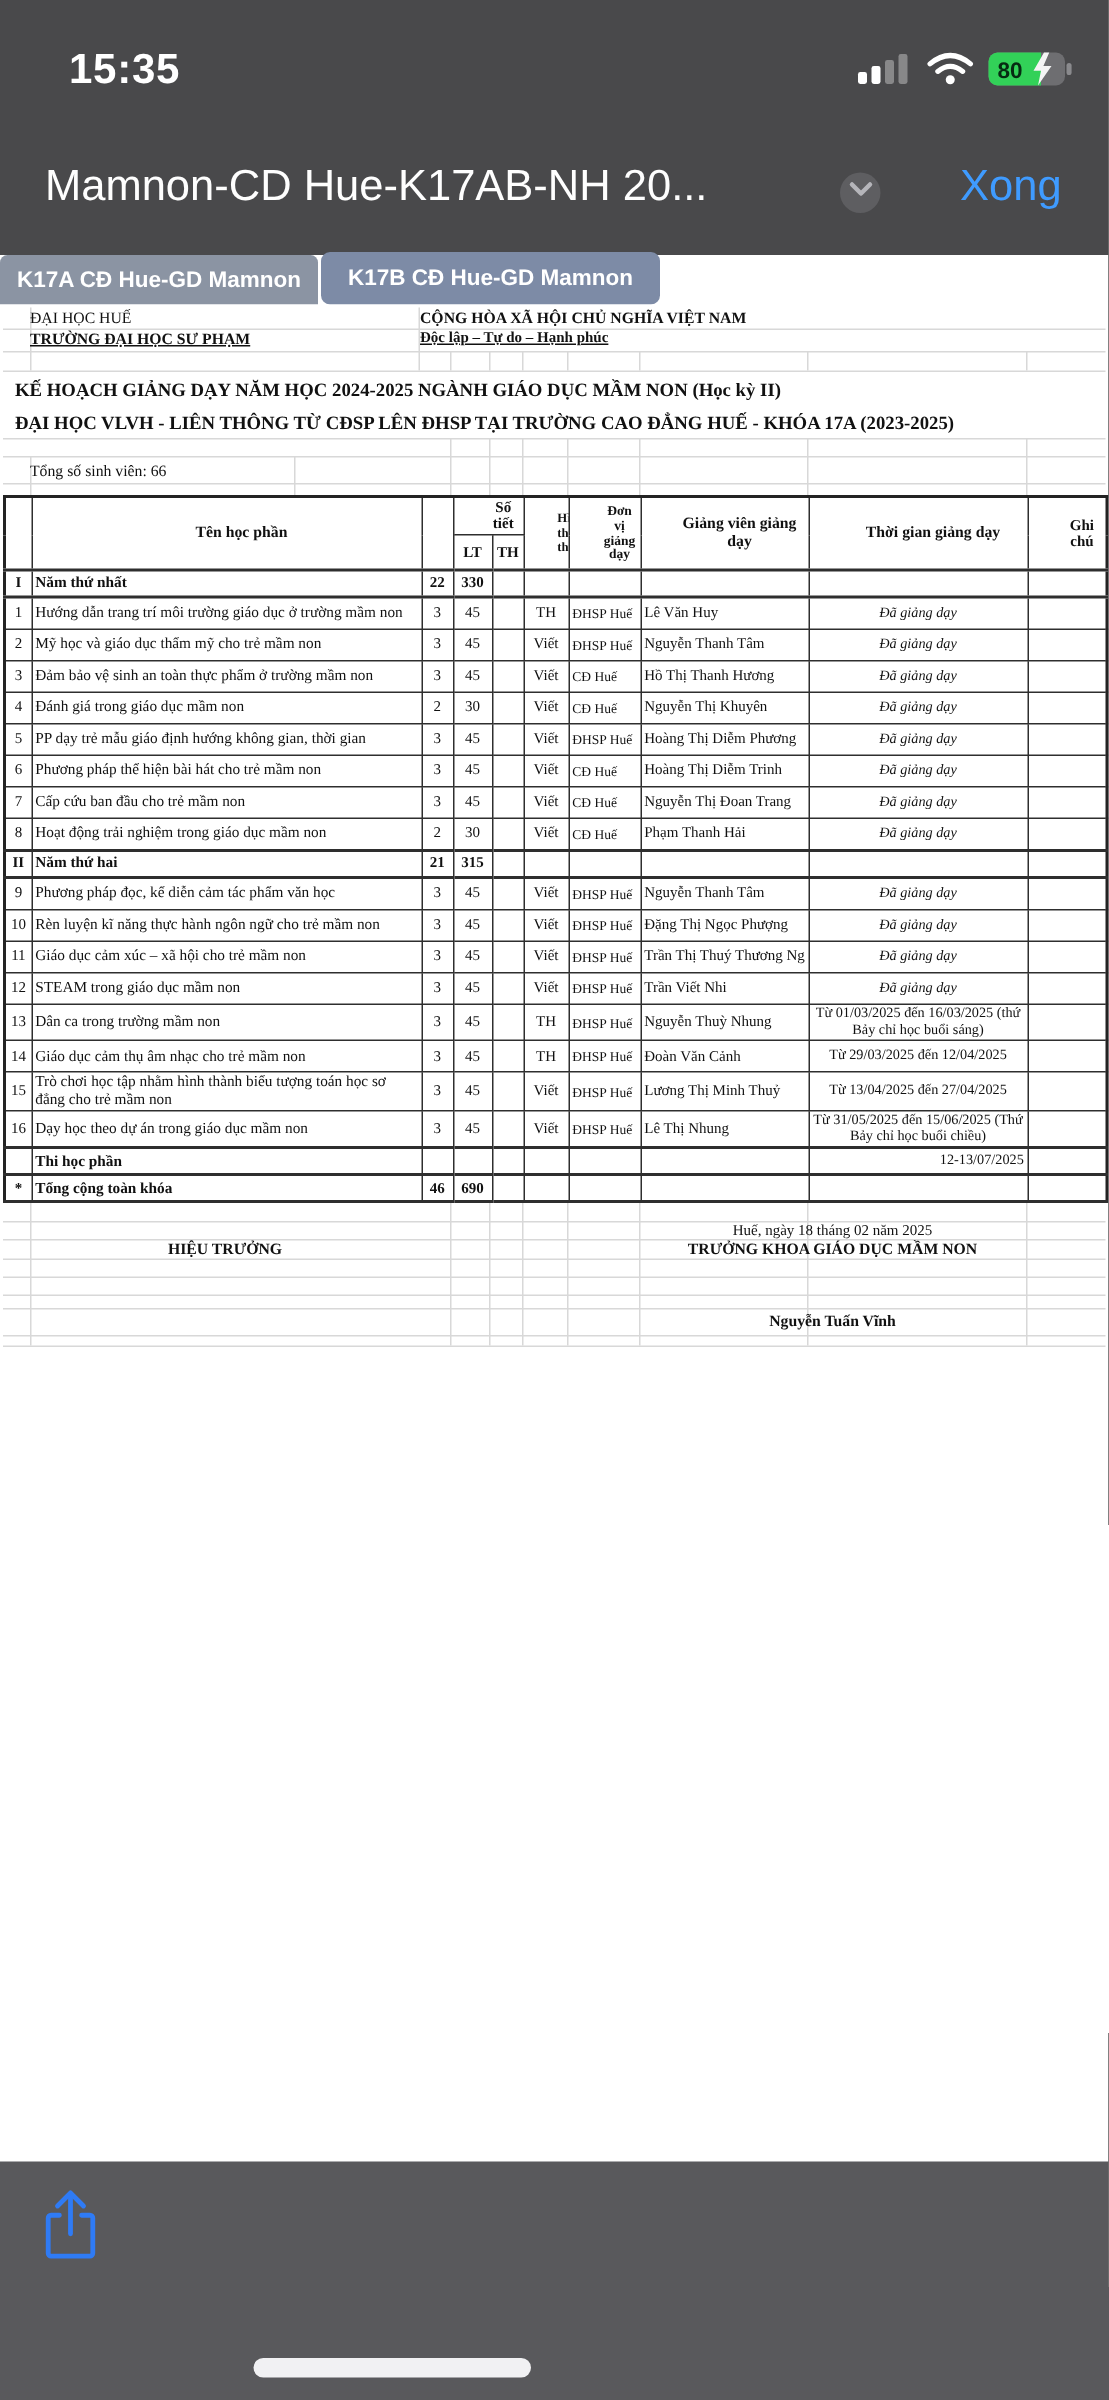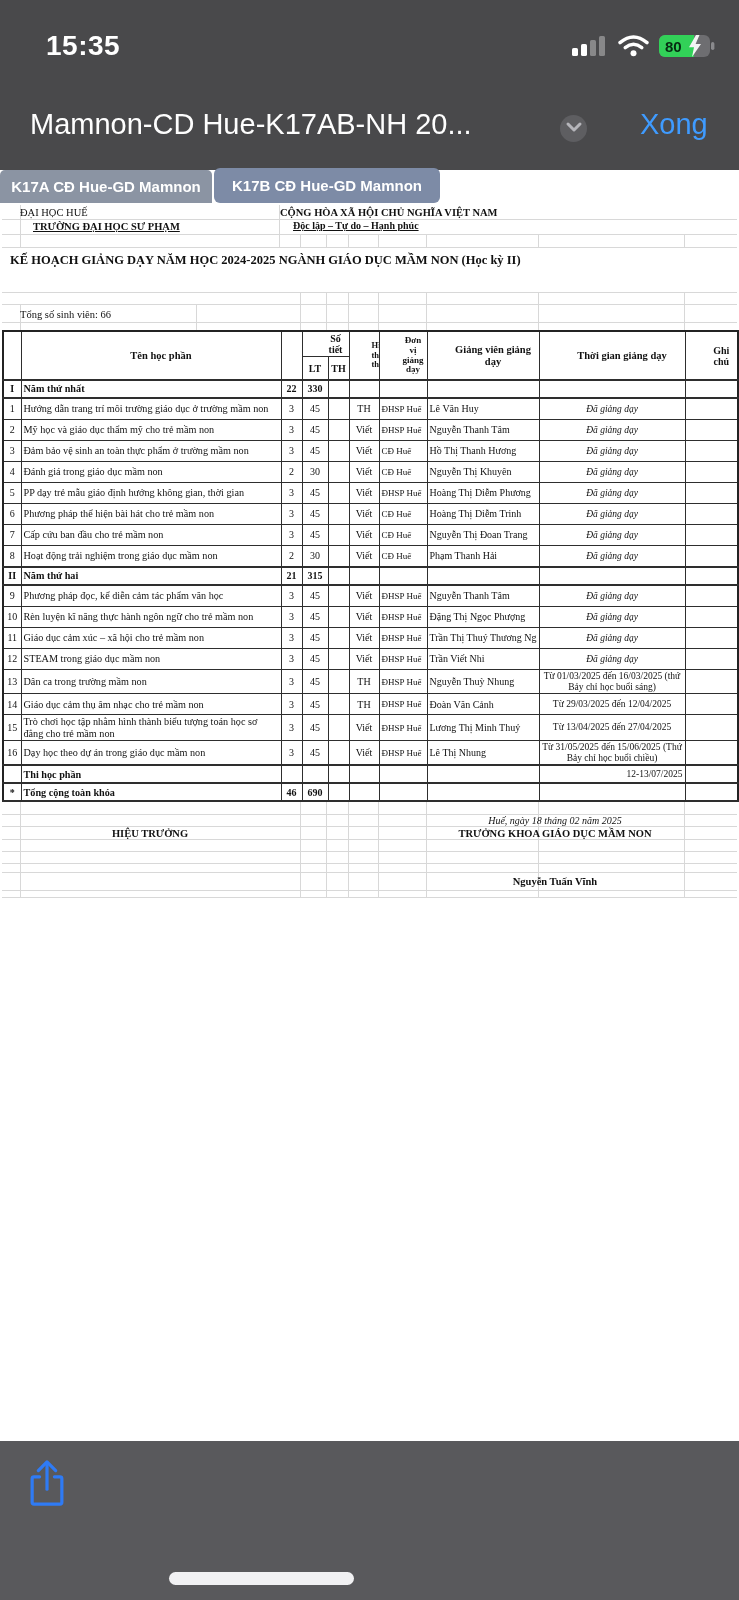--- a/index.html
+++ b/index.html
@@ -20,23 +20,23 @@
   .sheettab{position:absolute;top:0;height:33px;color:#fff;font-weight:700;font-size:15px;
             display:flex;align-items:center;justify-content:center;border-radius:5px 5px 0 0;}
   .tabA{left:0;width:212px;background:#8b94a3;}
   .tabB{left:214px;width:226px;background:#7d8ba6;top:-2px;height:35px;border-radius:6px;}
   
   .document{position:absolute;top:203px;left:0;width:739px;height:1238px;background:#fff;
             font-family:"Liberation Serif",serif;color:#111;}
   .hline{position:absolute;height:1px;background:#d8d8d8;left:2px;width:735px;}
   .vline{position:absolute;width:1px;background:#d8d8d8;}
   .dh-text{position:absolute;text-align:left;line-height:1.25;}
-  .u{text-decoration:underline;padding-left:13px;}
+  .u{text-decoration:underline;}
   .b{font-weight:700;}
-  .i{font-style:italic;}
+  .i{}
   
   .tablewrap{position:absolute;top:127px;left:2px;width:735px;}
   table.course{border-collapse:collapse;table-layout:fixed;width:735px;border:2px solid #232323;}
   table.course th,table.course td{border:1px solid #2e2e2e;padding:1px 2px;vertical-align:middle;
       font-family:"Liberation Serif",serif;color:#111;overflow:hidden;}
   table.course th{font-weight:700;text-align:center;line-height:1.1;}
   thead tr.tier1 th{height:20px;padding-left:22px;}
   thead tr.tier2 th{height:20px;}
   thead th{border-bottom-width:1px;}
   tbody td{height:18px;font-size:10px;line-height:1.12;}
@@ -138,20 +138,21 @@
     <div class="vline" style="left:378px;top:89px;height:38px"></div>
     <div class="vline" style="left:426px;top:89px;height:38px"></div>
     <div class="vline" style="left:538px;top:89px;height:38px"></div>
     <div class="vline" style="left:684px;top:89px;height:38px"></div>
 
     <div class="dh-text" style="left:20px;top:3px;width:259px;font-size:10.5px">ĐẠI HỌC HUẾ</div>
     <div class="dh-text b u" style="left:20px;top:17px;width:259px;font-size:10.5px">TRƯỜNG ĐẠI HỌC SƯ PHẠM</div>
     <div class="dh-text b" style="left:280px;top:3px;width:440px;font-size:10.5px">CỘNG HÒA XÃ HỘI CHỦ NGHĨA VIỆT NAM</div>
     <div class="dh-text b u" style="left:280px;top:17px;width:440px;font-size:10px">Độc lập – Tự do – Hạnh phúc</div>
     <div class="dh-text b" style="left:10px;top:50px;width:715px;font-size:12.5px">KẾ HOẠCH GIẢNG DẠY NĂM HỌC 2024-2025 NGÀNH GIÁO DỤC MẦM NON (Học kỳ II)</div>
+    <div class="dh-text b" style="left:10px;top:72px;width:715px;font-size:12.5px">ĐẠI HỌC VLVH - LIÊN THÔNG TỪ CĐSP LÊN ĐHSP TẠI TRƯỜNG CAO ĐẲNG HUẾ - KHÓA 17A (2023-2025)</div>
     <div class="dh-text" style="left:20px;top:105px;width:176px;font-size:10.5px">Tổng số sinh viên: 66</div>
 
     <div class="tablewrap">
       <table class="course">
         <colgroup>
           <col class="col-tt">
             <col class="col-name">
             <col class="col-credits">
             <col class="col-lt">
             <col class="col-th">

